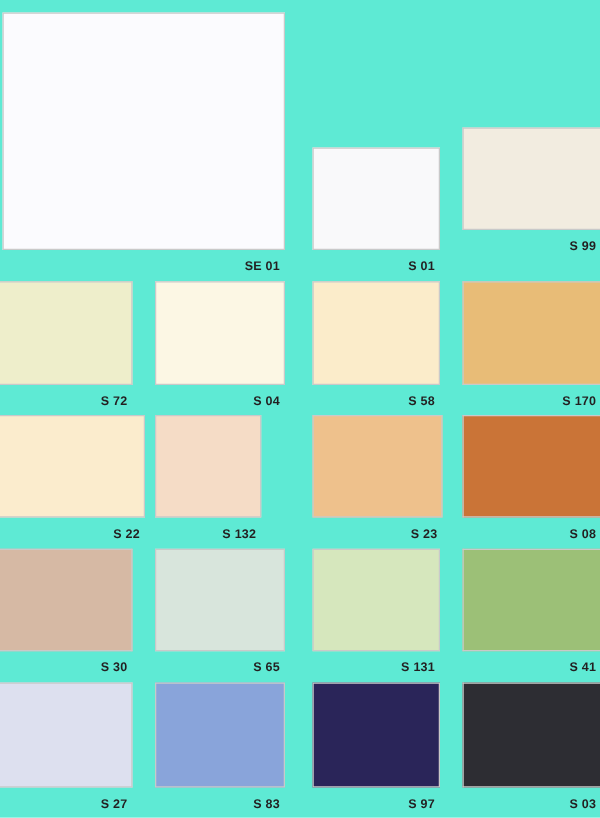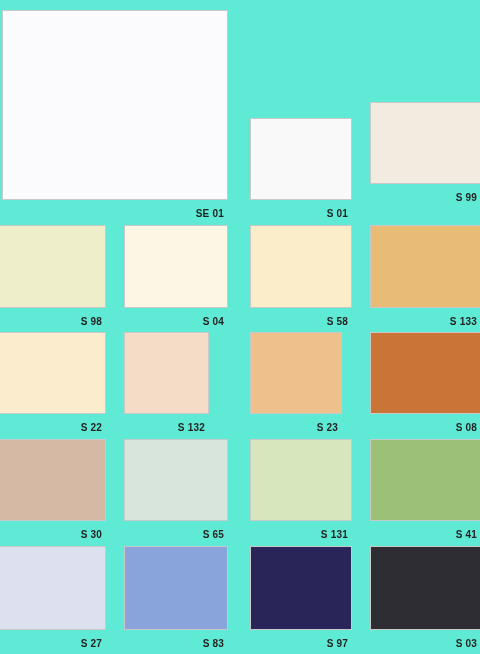--- a/index.html
+++ b/index.html
@@ -63,43 +63,43 @@
     <div class="swatch-cell" style="left: 250px; top: 118px; width: 102px; height: 102px;">
       <div class="chip" style="height: 82px; background: rgb(249, 249, 250); border-color: rgb(201, 201, 201);"></div>
       <div class="caption" style="color: rgb(35, 31, 32);">S 01</div>
     </div>
     <div class="swatch-cell" style="left: 370px; top: 102px; width: 110px; height: 102px;">
       <div class="chip edge-right" style="height: 82px; background: rgb(242, 236, 224); border-color: rgb(201, 201, 201);"></div>
       <div class="caption edge-right" style="color: rgb(35, 31, 32);">S 99</div>
     </div>
     <div class="swatch-cell" style="left: 0px; top: 225px; width: 106px; height: 103px;">
       <div class="chip edge-left" style="height: 83px; background: rgb(238, 238, 203); border-color: rgb(201, 201, 201);"></div>
-      <div class="caption" style="color: rgb(35, 31, 32);">S 98</div>
+      <div class="caption" style="color: rgb(35, 31, 32);">S 72</div>
     </div>
     <div class="swatch-cell" style="left: 124px; top: 225px; width: 104px; height: 103px;">
       <div class="chip" style="height: 83px; background: rgb(252, 247, 228); border-color: rgb(201, 201, 201);"></div>
       <div class="caption" style="color: rgb(35, 31, 32);">S 04</div>
     </div>
     <div class="swatch-cell" style="left: 250px; top: 225px; width: 102px; height: 103px;">
       <div class="chip" style="height: 83px; background: rgb(251, 236, 202); border-color: rgb(201, 201, 201);"></div>
       <div class="caption" style="color: rgb(35, 31, 32);">S 58</div>
     </div>
     <div class="swatch-cell" style="left: 370px; top: 225px; width: 110px; height: 103px;">
       <div class="chip edge-right" style="height: 83px; background: rgb(232, 188, 119); border-color: rgb(201, 201, 201);"></div>
-      <div class="caption edge-right" style="color: rgb(35, 31, 32);">S 133</div>
+      <div class="caption edge-right" style="color: rgb(35, 31, 32);">S 170</div>
     </div>
-    <div class="swatch-cell" style="left: 0px; top: 332px; width: 106px; height: 102px; text-align: center;">
+    <div class="swatch-cell" style="left: 0px; top: 332px; width: 116px; height: 102px; text-align: center;">
       <div class="chip edge-left" style="height: 82px; background: rgb(251, 236, 205); border-color: rgb(201, 201, 201);"></div>
       <div class="caption" style="color: rgb(35, 31, 32);">S 22</div>
     </div>
     <div class="swatch-cell" style="left: 124px; top: 332px; width: 85px; height: 102px;">
       <div class="chip" style="height: 82px; background: rgb(245, 220, 198); border-color: rgb(201, 201, 201);"></div>
       <div class="caption" style="color: rgb(35, 31, 32);">S 132</div>
     </div>
-    <div class="swatch-cell" style="left: 250px; top: 332px; width: 92px; height: 102px;">
+    <div class="swatch-cell" style="left: 250px; top: 332px; width: 104px; height: 102px;">
       <div class="chip" style="height: 82px; background: rgb(238, 193, 140); border-color: rgb(201, 201, 201);"></div>
       <div class="caption" style="color: rgb(35, 31, 32);">S 23</div>
     </div>
     <div class="swatch-cell" style="left: 370px; top: 332px; width: 110px; height: 102px;">
       <div class="chip edge-right" style="height: 82px; background: rgb(202, 116, 55); border-color: rgb(201, 201, 201);"></div>
       <div class="caption edge-right" style="color: rgb(35, 31, 32);">S 08</div>
     </div>
     <div class="swatch-cell" style="left: 0px; top: 439px; width: 106px; height: 102px;">
       <div class="chip edge-left" style="height: 82px; background: rgb(214, 185, 164); border-color: rgb(201, 201, 201);"></div>
       <div class="caption" style="color: rgb(35, 31, 32); text-align: right;">S 30</div>

